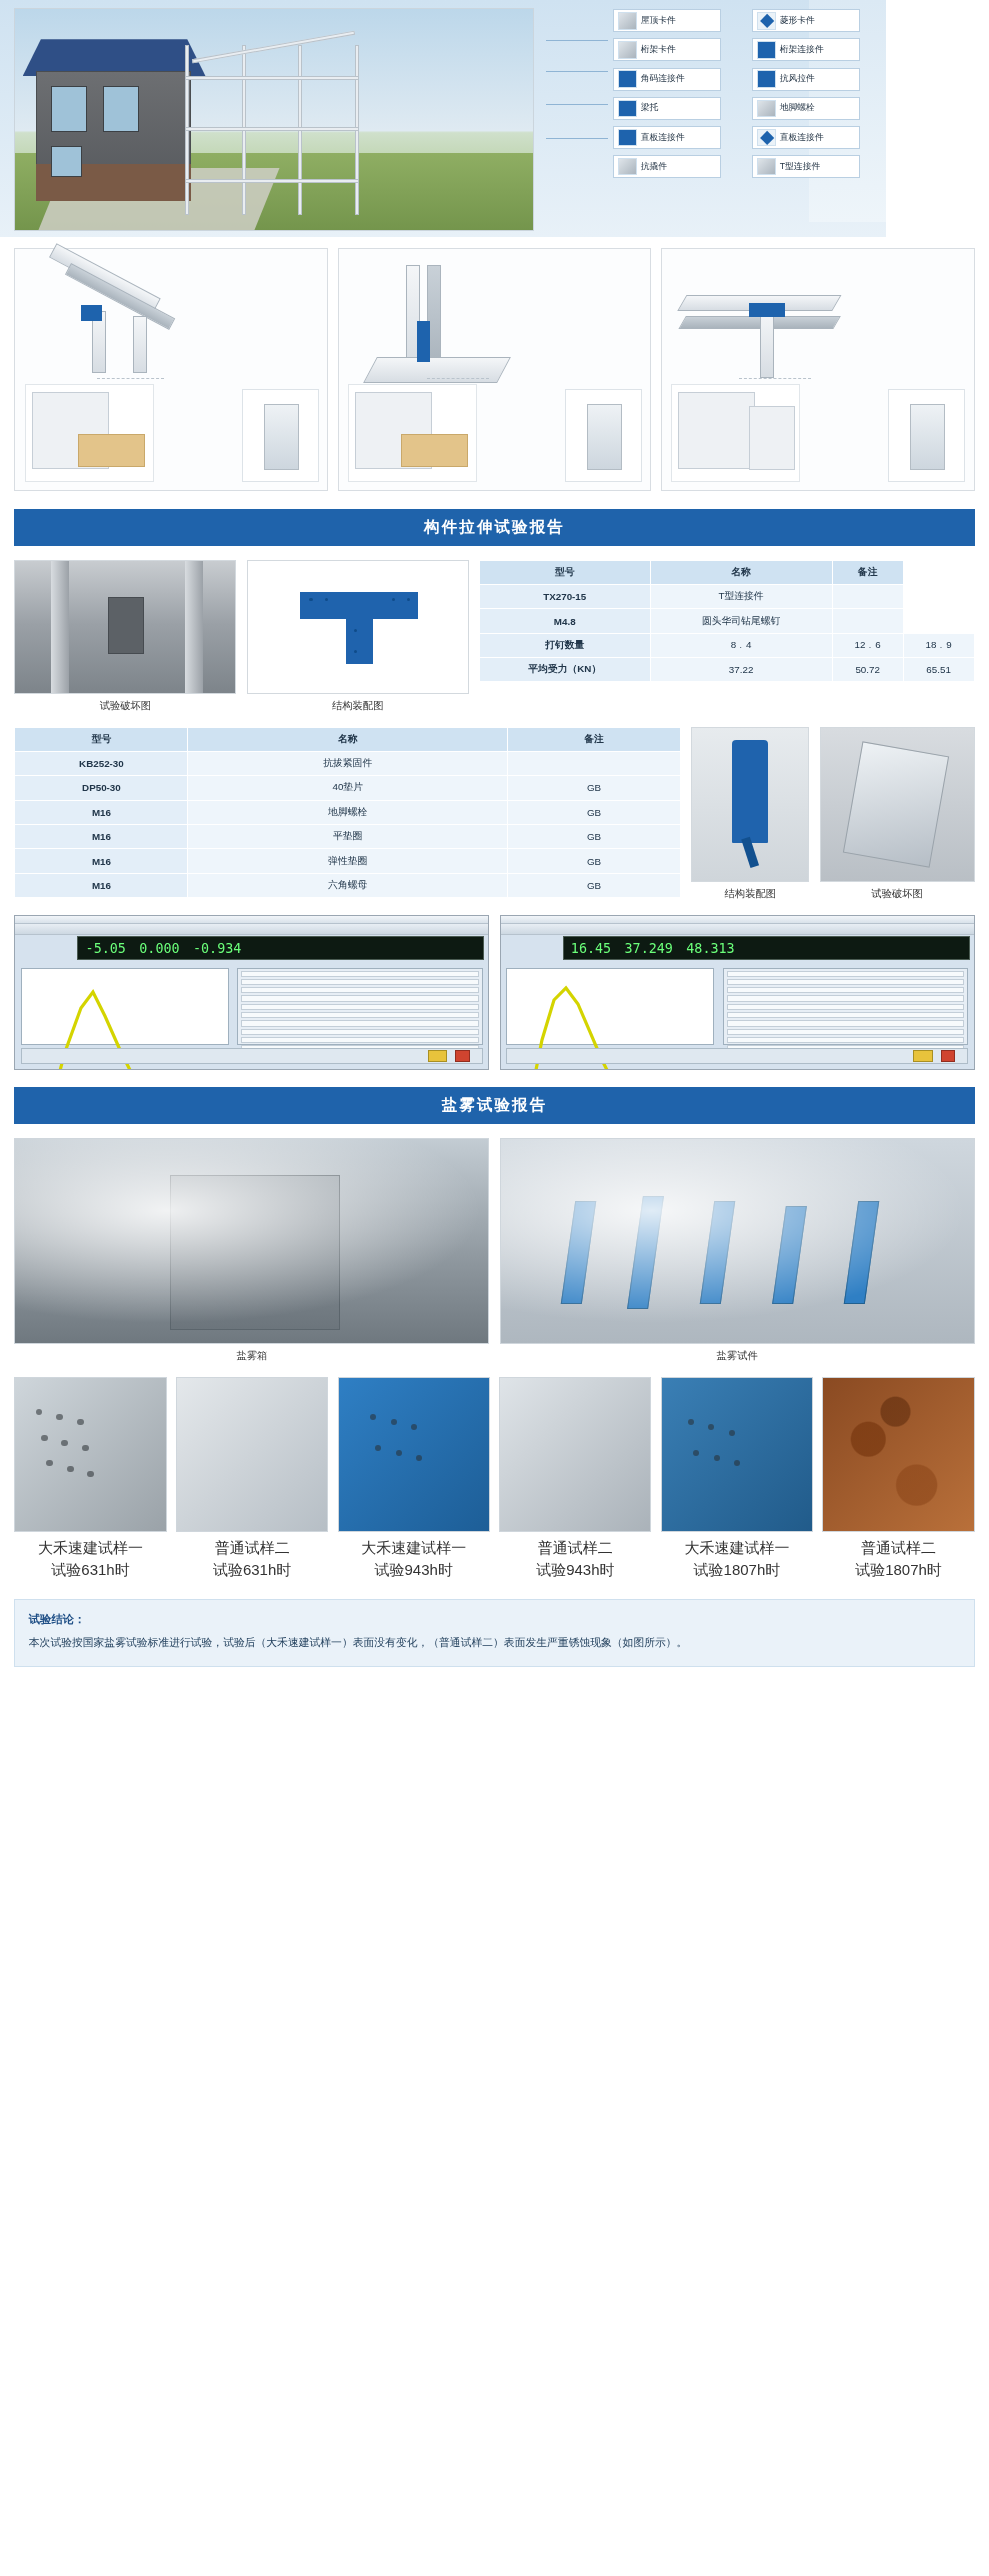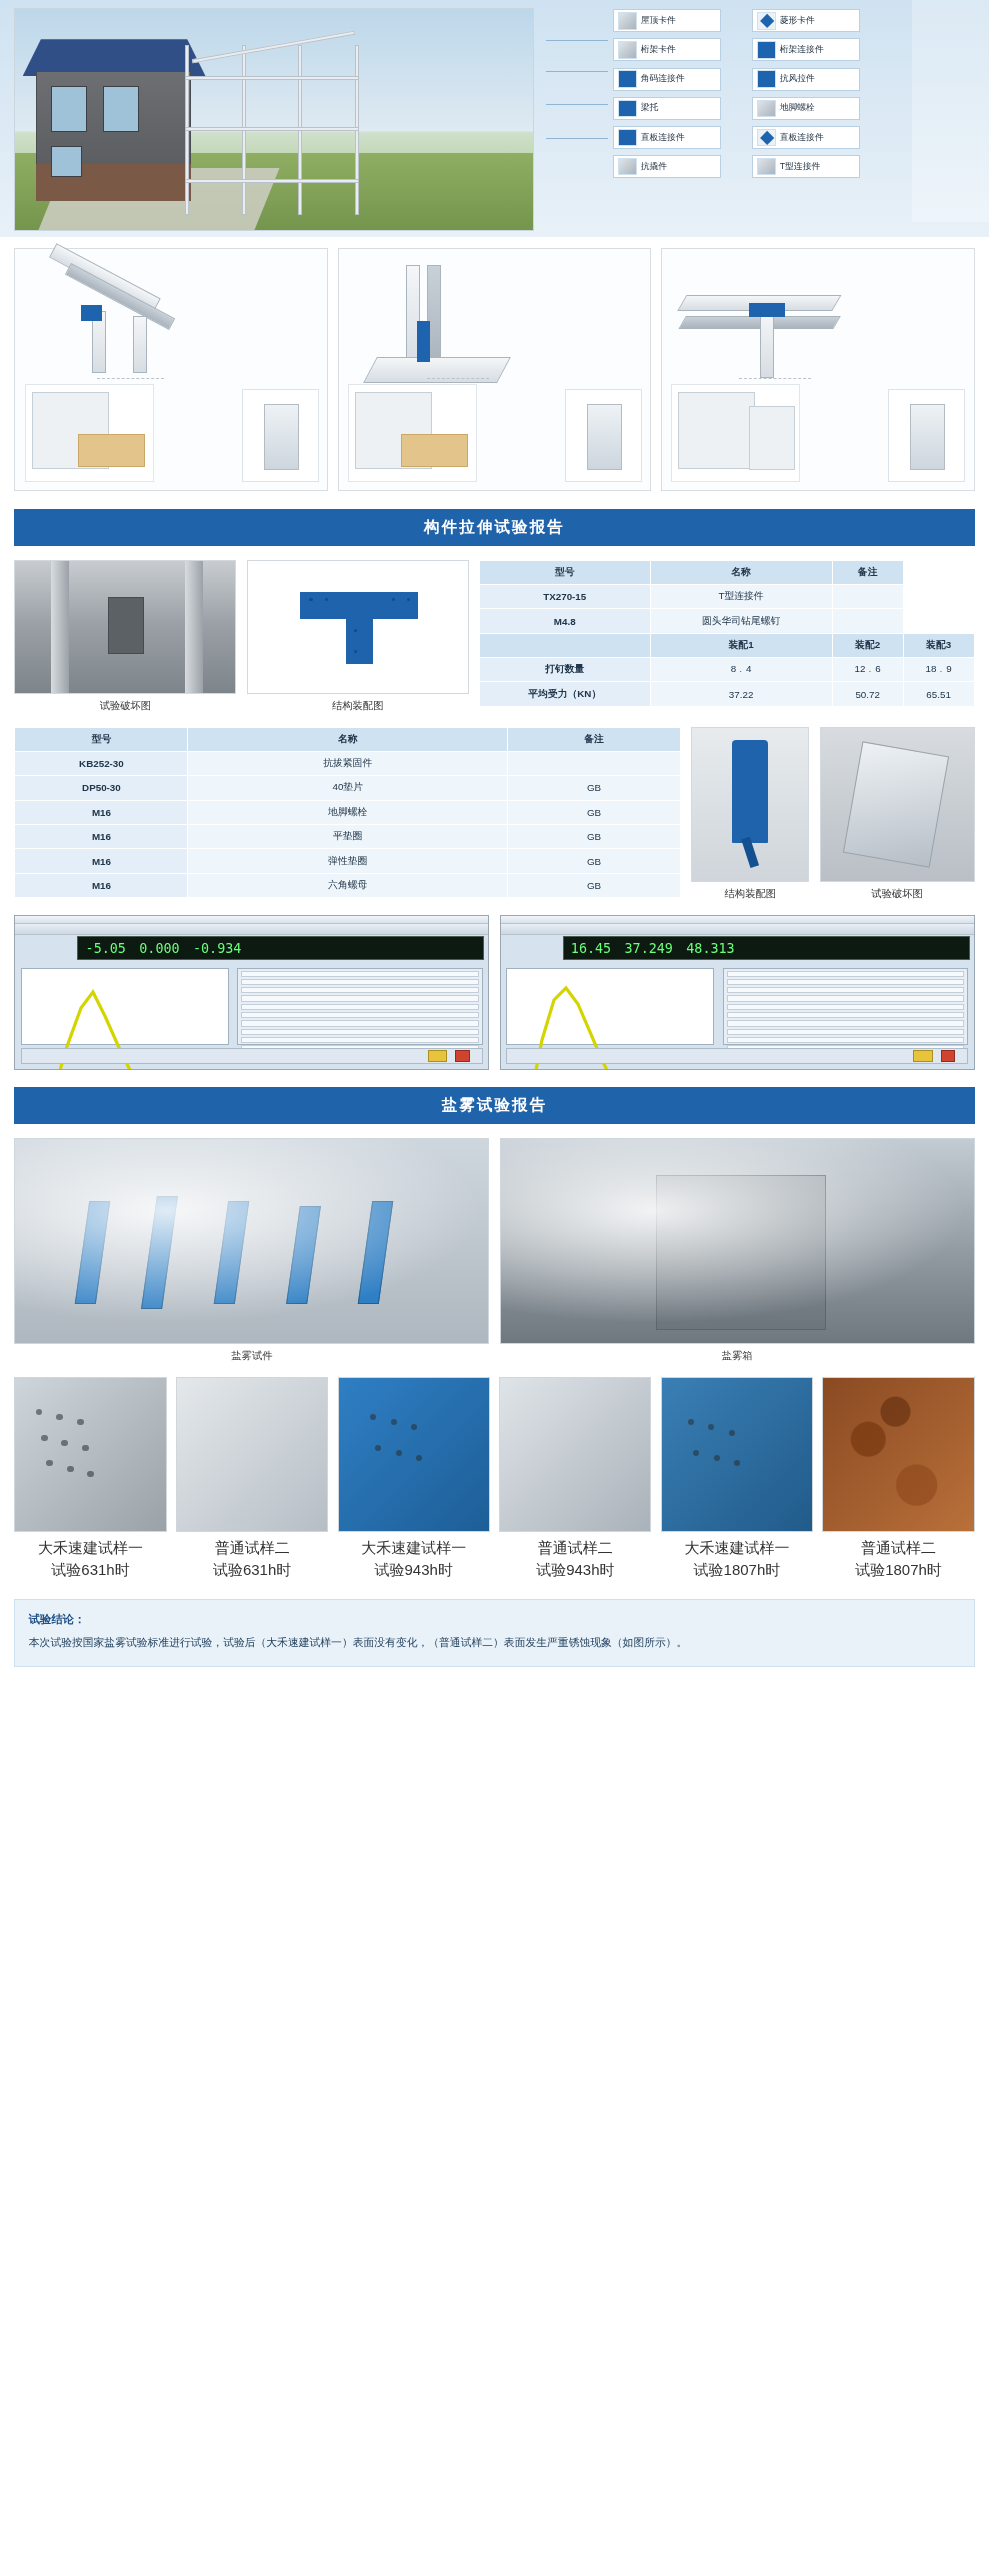--- a/index.html
+++ b/index.html
@@ -29,21 +29,21 @@
     letter-spacing:2.1px;
     text-align:center;
     padding:8.2px 0;
     margin:17.5px 0 0 0;
   }
   .sec-title-wrap { padding:0 14.4px; }
 
   
   .hero {
     position:relative;
-    width:989px;
+    width:886px;
     height:237px;
     background:linear-gradient(180deg,#cfe2f1 0%, #e8f1f8 100%);
     overflow:hidden;
   }
   .hero-photo {
     position:absolute; left:14.4px; top:8.2px;
     width:520px; height:223px;
     border:0.5px solid #cbd5dd;
     overflow:hidden;
     background:#8aa96a;
@@ -388,26 +388,20 @@
             <td class="key">TX270-15</td>
             <td>T型连接件</td>
             <td></td>
           </tr>
           <tr>
             <td class="key">M4.8</td>
             <td>圆头华司钻尾螺钉</td>
             <td></td>
           </tr>
           <tr>
-            <th></th>
-            <th>装配1</th>
-            <th>装配2</th>
-            <th>装配3</th>
-          </tr>
-          <tr>
             <td class="key">打钉数量</td>
             <td>8﹒4</td>
             <td>12﹒6</td>
             <td>18﹒9</td>
           </tr>
           <tr>
             <td class="key">平均受力（KN）</td>
             <td>37.22</td>
             <td>50.72</td>
             <td>65.51</td>
@@ -538,36 +532,36 @@
       <div class="btn-r"></div>
     </div>
   </div>
 
   <div class="sec-title-wrap">
     <div class="sec-title-bar">盐雾试验报告</div>
   </div>
 
   <div class="salt-row">
     <div style="flex:1">
+      <div class="salt-photo salt-a">
+        <div class="cabinet"></div>
+        <div class="mist"></div>
+      </div>
+      <div class="caption">盐雾箱</div>
+    </div>
+    <div style="flex:1">
       <div class="salt-photo salt-b">
         <div class="hang" style="left:67px;top:62px;height:103px;"></div>
         <div class="hang" style="left:134px;top:57px;height:113px;"></div>
         <div class="hang" style="left:206px;top:62px;height:103px;"></div>
         <div class="hang" style="left:278px;top:67px;height:98px;"></div>
         <div class="hang" style="left:350px;top:62px;height:103px;"></div>
         <div class="mist"></div>
       </div>
       <div class="caption">盐雾试件</div>
-    </div>
-    <div style="flex:1">
-      <div class="salt-photo salt-a">
-        <div class="cabinet"></div>
-        <div class="mist"></div>
-      </div>
-      <div class="caption">盐雾箱</div>
     </div>
   </div>
 
   <div class="samples">
     <div class="sample">
       <div class="img s1">
         <div class="perf">
           <i style="left:20.6px;top:31px"></i>
             <i style="left:41px;top:36px"></i>
             <i style="left:62px;top:41px"></i>

